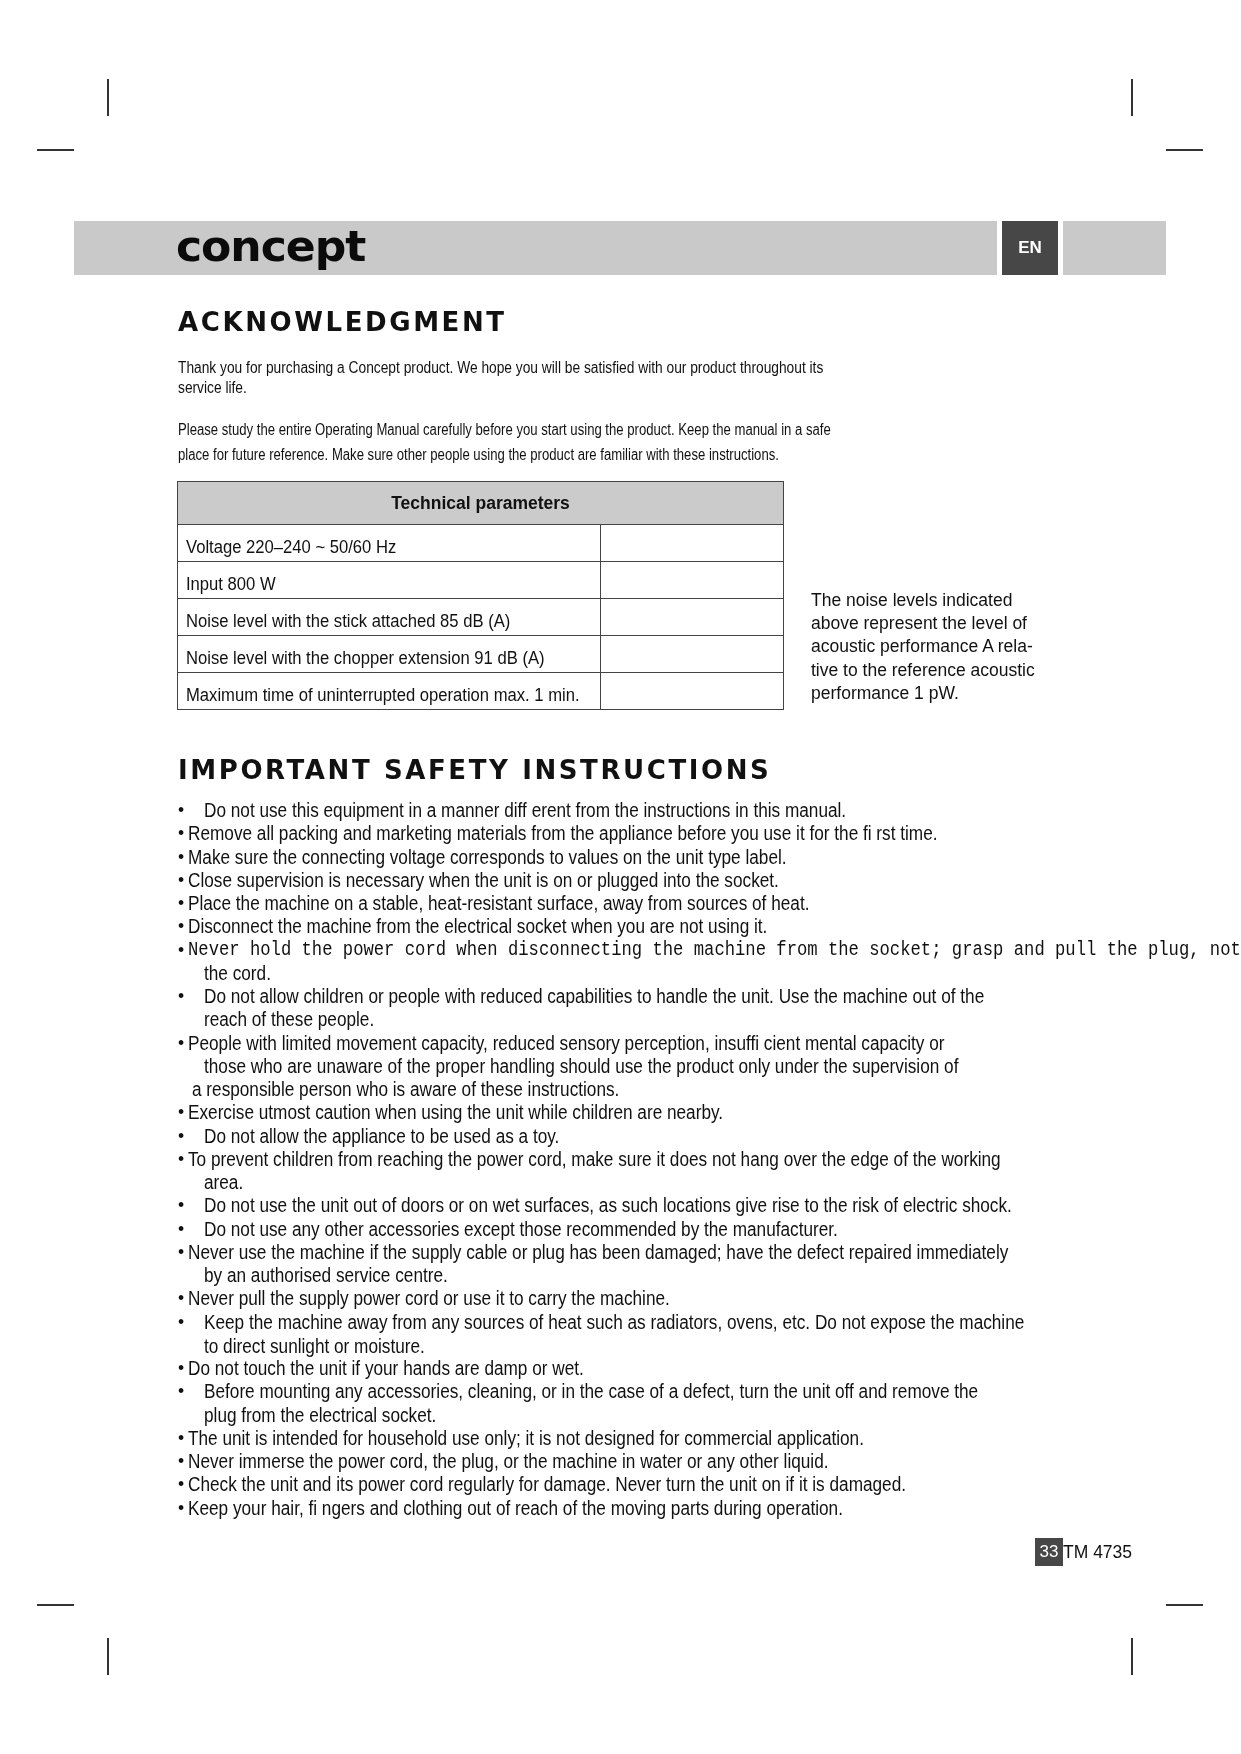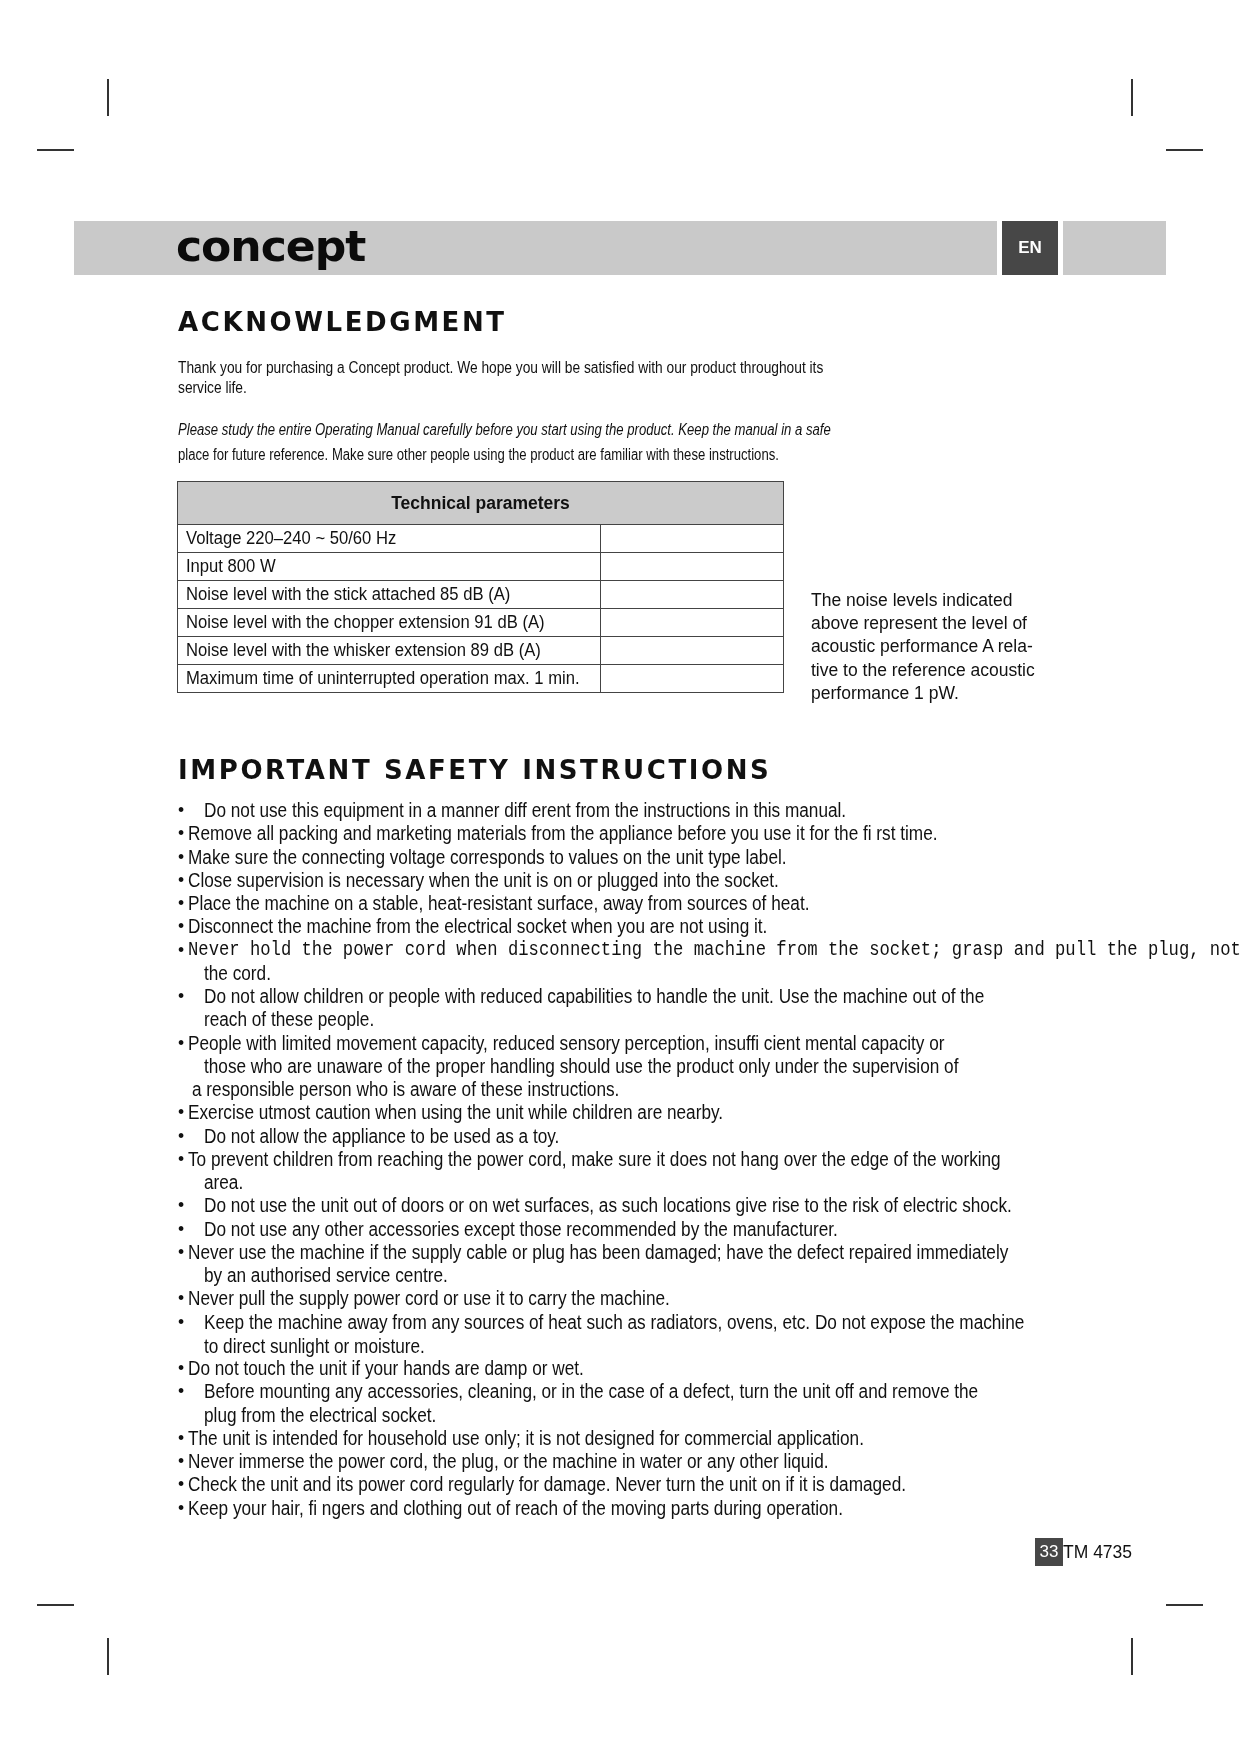--- a/index.html
+++ b/index.html
@@ -19,21 +19,21 @@
   h2.section { position:absolute; left:178px; margin:0; font-size:26px; font-weight:bold; letter-spacing:2.6px;
                font-family:"DejaVu Sans", sans-serif; color:#111; line-height:30px; }
 
   .line { position:absolute; left:178px; white-space:nowrap; font-size:16px; line-height:22px;
           transform-origin:left center; }
   .cond { display:inline-block; transform:scaleX(0.86); transform-origin:left center; }
 
   table.params { position:absolute; left:177px; top:481px; width:607px; border-collapse:collapse;
                  font-size:17.5px; }
   table.params th { background:#cbcbcb; height:42px; border:1.5px solid #444; font-weight:bold; padding:0; }
-  table.params td { height:27px; border:1.5px solid #444; padding:0 0 0 8px; white-space:nowrap; overflow:visible; }
+  table.params td { height:27px; border:1.5px solid #444; padding:9px 0 0 8px; white-space:nowrap; overflow:visible; }
   table.params td.c1 { width:398px; }
   table.params td.c2 { width:200px; }
   .cell-text { display:inline-block; transform:scaleX(0.95); transform-origin:left center; }
 
   .note { position:absolute; left:811px; top:589px; width:260px; font-size:17.5px; line-height:23.2px; }
 
   .bullets { position:absolute; left:0; top:0; }
   .b-line { position:absolute; white-space:nowrap; font-size:20px; line-height:22px; }
   .bullet-dot { position:absolute; left:178px; font-size:17.5px; line-height:22px; }
 
@@ -55,21 +55,21 @@
 
 <div class="header-bar"></div>
 <div class="logo">concept</div>
 <div class="lang-box">EN</div>
 <div class="header-right"></div>
 
 <h2 class="section" style="top:307px;">ACKNOWLEDGMENT</h2>
 
 <div class="line" style="top:357px;"><span class="cond">Thank you for purchasing a Concept product. We hope you will be satisfied with our product throughout its</span></div>
 <div class="line" style="top:377px;"><span class="cond">service life.</span></div>
-<div class="line" style="top:419px;font-style:italic;"><span class="cond" style="transform:scaleX(0.82);">Please study the entire Operating Manual carefully before you start using the product. Keep the manual in a safe</span></div>
+<div class="line" style="top:419px;"><span class="cond" style="transform:scaleX(0.82);">Please study the entire Operating Manual carefully before you start using the product. Keep the manual in a safe</span></div>
 <div class="line" style="top:444px;"><span class="cond" style="transform:scaleX(0.82);">place for future reference. Make sure other people using the product are familiar with these instructions.</span></div>
 
 <table class="params">
   <thead>
     <tr>
         <th colspan="2">Technical parameters</th>
       </tr>
   </thead>
   <tbody>
     <tr>
@@ -79,24 +79,20 @@
     <tr>
       <td class="c1"><span class="cell-text">Input 800 W</span></td>
       <td class="c2"></td>
     </tr>
     <tr>
       <td class="c1"><span class="cell-text">Noise level with the stick attached 85 dB (A)</span></td>
       <td class="c2"></td>
     </tr>
     <tr>
       <td class="c1"><span class="cell-text">Noise level with the chopper extension 91 dB (A)</span></td>
-      <td class="c2"></td>
-    </tr>
-    <tr>
-      <td class="c1"><span class="cell-text">Noise level with the whisker extension 89 dB (A)</span></td>
       <td class="c2"></td>
     </tr>
     <tr>
       <td class="c1"><span class="cell-text">Maximum time of uninterrupted operation max. 1 min.</span></td>
       <td class="c2"></td>
     </tr>
   </tbody>
 </table>
 
 <div class="note">

